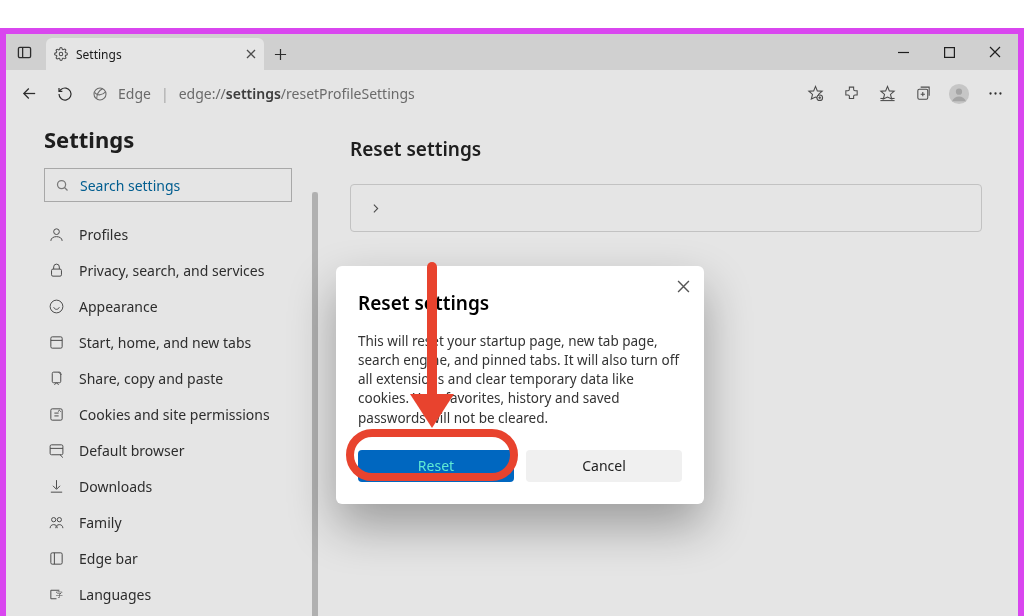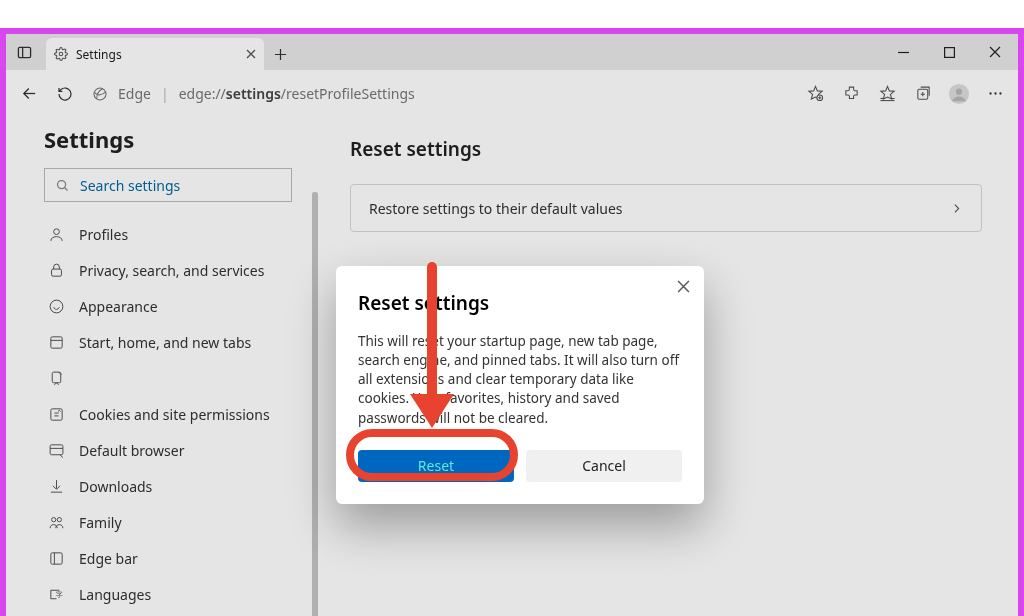--- a/index.html
+++ b/index.html
@@ -200,20 +200,21 @@
               <rect x="4" y="4" width="16" height="16" rx="2"></rect>
               <line x1="4" y1="9" x2="20" y2="9"></line>
             </svg>
             <span>Start, home, and new tabs</span>
           </div>
           <div class="nav-item">
             <svg viewBox="0 0 24 24">
               <rect x="6" y="3" width="12" height="15" rx="2"></rect>
               <path d="M9 21l3-3 3 3M15 3l4 4"></path>
             </svg>
+            <span>Share, copy and paste</span>
           </div>
           <div class="nav-item">
             <svg viewBox="0 0 24 24">
               <rect x="4" y="4" width="16" height="16" rx="2"></rect>
               <path d="M9 10h6M9 14h6"></path>
               <path d="M14 8l2-2 2 2"></path>
             </svg>
             <span>Cookies and site permissions</span>
           </div>
           <div class="nav-item">
@@ -263,21 +264,20 @@
             <span>Downloads</span>
           </div>
         </div>
     </div>
     <div class="scroll-track">
         <div class="scroll-thumb"></div>
       </div>
     <div class="main">
       <h2>Reset settings</h2>
       <div class="card">
-        <span>Restore settings to their default values</span>
         <svg width="13" height="13" viewBox="0 0 24 24" fill="none" stroke="#555" stroke-width="2">
             <polyline points="9 5 16 12 9 19"></polyline>
           </svg>
       </div>
     </div>
   </div>
 
   <div class="dim-overlay"></div>
 
   <div class="dialog">

